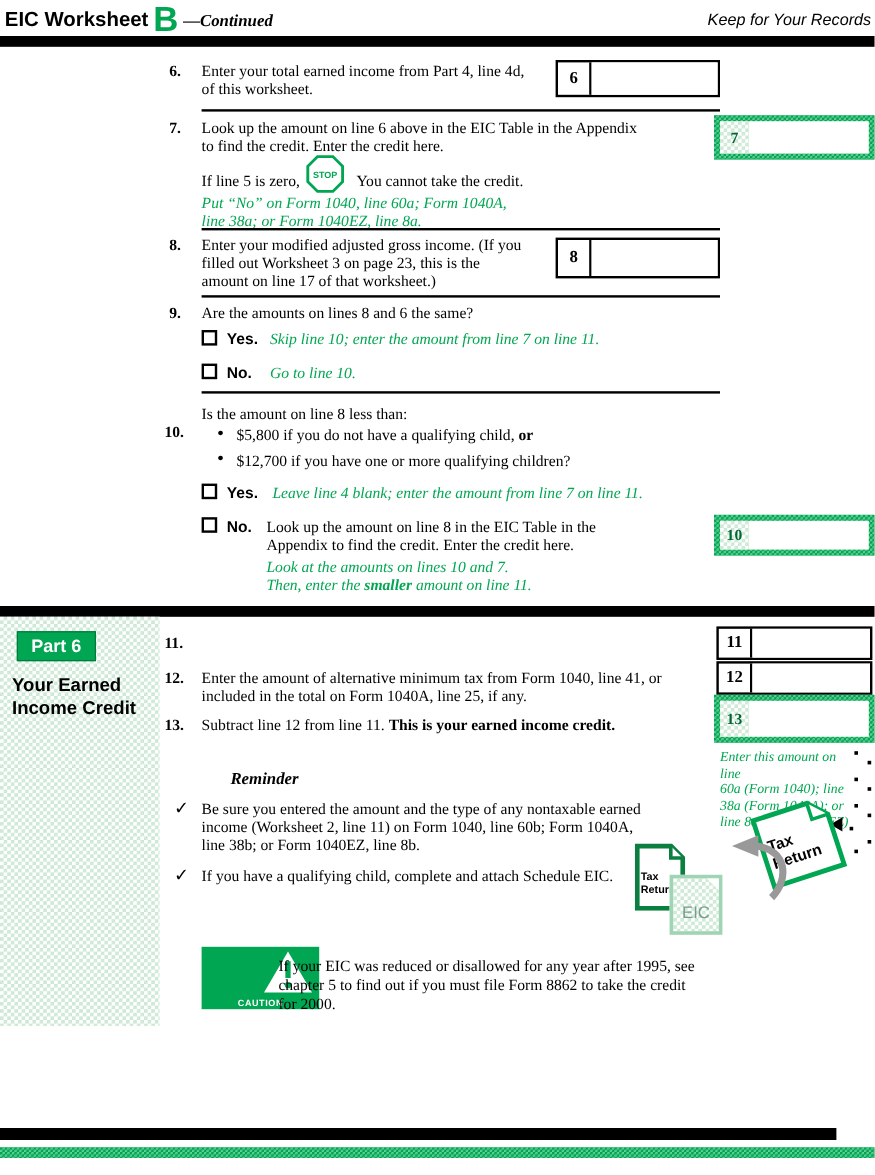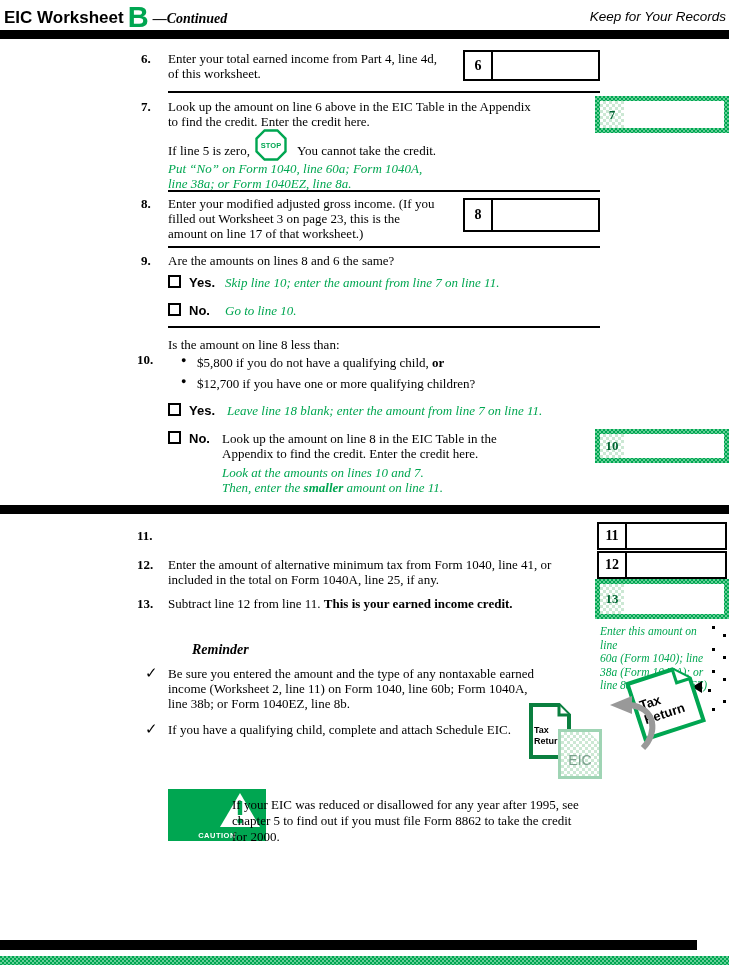--- a/index.html
+++ b/index.html
@@ -106,37 +106,42 @@
   <div class="abs body-text" style="left:168px;top:337px;">Is the amount on line 8 less than:</div>
   <div class="abs" style="left:181px;top:355px;font-size:9px;">●</div>
   <div class="abs body-text" style="left:197px;top:355px;">
     <span>$5,800 if you do not have a qualifying child, </span><span style="font-weight:bold;">or</span>
   </div>
   <div class="abs" style="left:181px;top:376px;font-size:9px;">●</div>
   <div class="abs body-text" style="left:197px;top:376px;">$12,700 if you have one or more qualifying children?</div>
 
   <span class="cb" style="left:168px;top:403px;"></span>
   <div class="abs ynlabel" style="left:189px;top:403px;">Yes.</div>
-  <div class="abs green-note" style="left:227px;top:404px;">Leave line 18 blank; enter the amount from line 7 on line 11.</div>
+  <div class="abs green-note" style="left:227px;top:404px;">Leave line 4 blank; enter the amount from line 7 on line 11.</div>
 
   <span class="cb" style="left:168px;top:431px;"></span>
   <div class="abs ynlabel" style="left:189px;top:431px;">No.</div>
   <div class="abs body-text pre" style="left:222px;top:431px;width:300px;">Look up the amount on line 8 in the EIC Table in the
 Appendix to find the credit. Enter the credit here.</div>
   <div class="gbox checker-green" style="left:595px;top:429px;width:134px;height:34px;">
     <div class="num checker">10</div>
     <div class="field"></div>
   </div>
   <div class="abs green-note" style="left:222px;top:466px;">Look at the amounts on lines 10 and 7.</div>
   <div class="abs green-note" style="left:222px;top:481px;">
     <span>Then, enter the </span><span style="font-weight:bold;text-align:center;">smaller</span><span> amount on line 11.</span>
   </div>
 
   <div class="rule" style="left:0;top:505px;width:729px;height:9px;"></div>
 
+  <div class="abs checker" style="left:0;top:514px;width:133px;height:341px;">
+    <span class="badge abs" style="left:14px;top:12px;">Part 6</span>
+    <div class="abs side-title pre" style="left:10px;top:48px;">Your Earned
+Income Credit</div>
+  </div>
 
   <div class="abs step-num" style="left:137px;top:528px;">11.</div>
   <div class="bbox" style="left:597px;top:522px;width:130px;height:28px;">
     <div class="num">11</div>
     <div class="field"></div>
   </div>
 
   <div class="abs step-num" style="left:137px;top:557px;">12.</div>
   <div class="abs body-text pre" style="left:168px;top:557px;width:428px;">Enter the amount of alternative minimum tax from Form 1040, line 41, or
 included in the total on Form 1040A, line 25, if any.</div>

